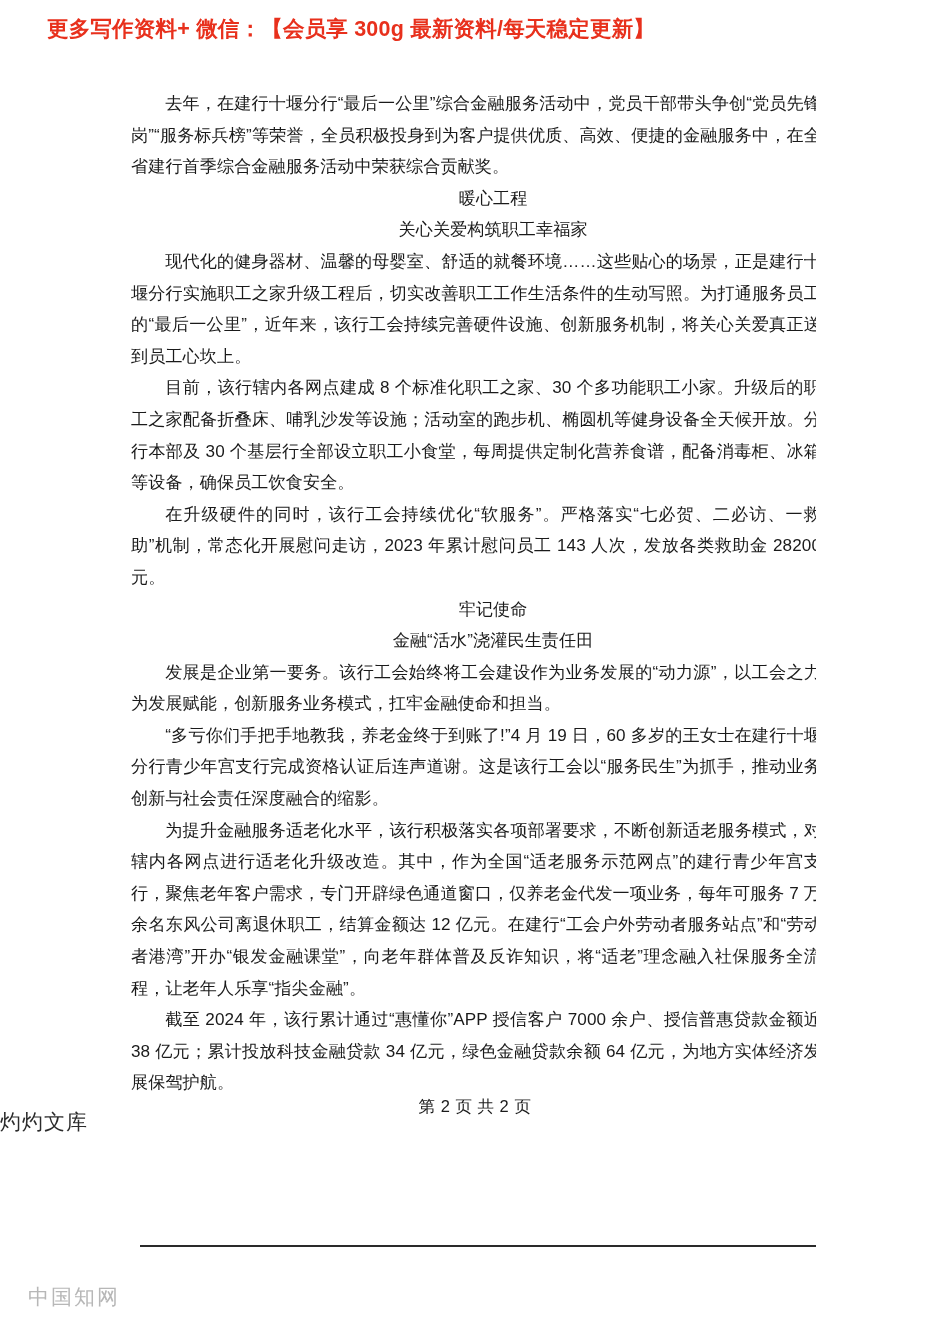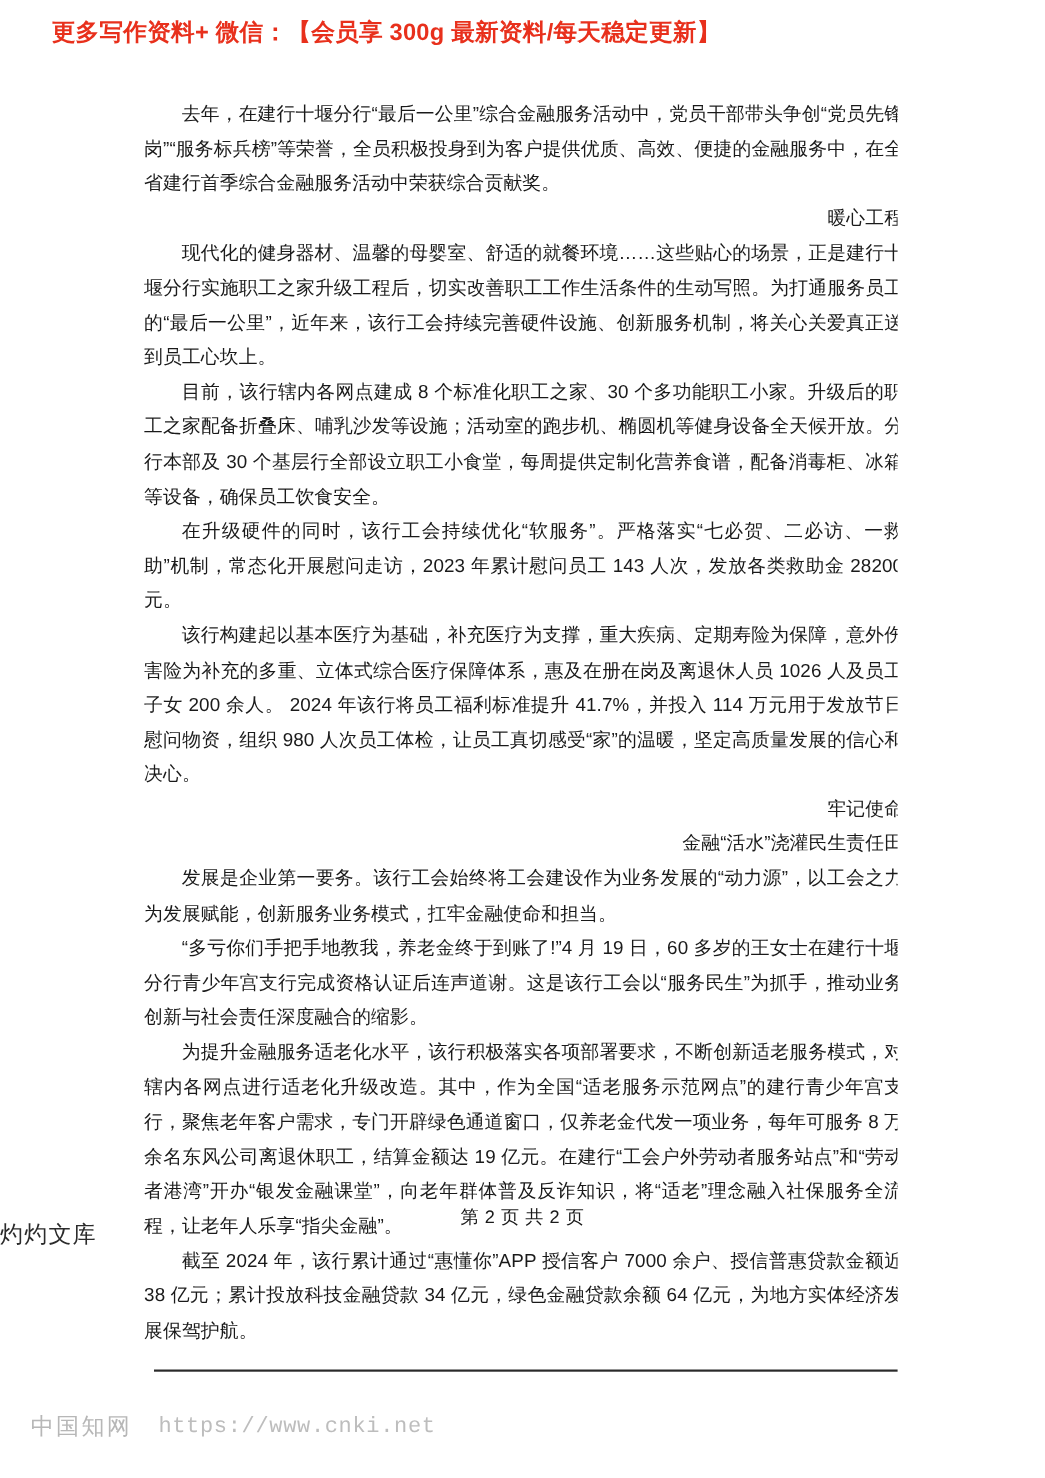--- a/index.html
+++ b/index.html
@@ -49,21 +49,21 @@
     font-size: 17.1px;
     line-height: 31.6px;
     color: #1a1a1a;
     text-align: justify;
     text-justify: inter-ideograph;
     text-indent: 2em;
     font-family: "Liberation Sans", "DejaVu Sans", sans-serif;
     letter-spacing: 0.1px;
   }
   .para.sub {
-    text-align: right;
+    text-align: center;
   }
 
   
   .watermark {
     position: absolute;
     left: 0px;
     top: 1088px;
     font-size: 21px;
     color: #2b2b2b;
     font-family: "Liberation Sans", "DejaVu Sans", sans-serif;
@@ -120,37 +120,36 @@
 </head>
 <body>
 
 <div class="page">
 
   <div class="promo-header">更多写作资料+ 微信：【会员享 300g 最新资料/每天稳定更新】</div>
 
   <div class="doc-body">
     <p class="para">去年，在建行十堰分行“最后一公里”综合金融服务活动中，党员干部带头争创“党员先锋岗”“服务标兵榜”等荣誉，全员积极投身到为客户提供优质、高效、便捷的金融服务中，在全省建行首季综合金融服务活动中荣获综合贡献奖。</p>
     <p class="para sub">暖心工程</p>
+    <p class="para sub">关心关爱构筑职工幸福家</p>
     <p class="para">现代化的健身器材、温馨的母婴室、舒适的就餐环境……这些贴心的场景，正是建行十堰分行实施职工之家升级工程后，切实改善职工工作生活条件的生动写照。为打通服务员工的“最后一公里”，近年来，该行工会持续完善硬件设施、创新服务机制，将关心关爱真正送到员工心坎上。</p>
     <p class="para">目前，该行辖内各网点建成 8 个标准化职工之家、30 个多功能职工小家。升级后的职工之家配备折叠床、哺乳沙发等设施；活动室的跑步机、椭圆机等健身设备全天候开放。分行本部及 30 个基层行全部设立职工小食堂，每周提供定制化营养食谱，配备消毒柜、冰箱等设备，确保员工饮食安全。</p>
     <p class="para">在升级硬件的同时，该行工会持续优化“软服务”。严格落实“七必贺、二必访、一救助”机制，常态化开展慰问走访，2023 年累计慰问员工 143 人次，发放各类救助金 28200 元。</p>
-    <p class="para">该行构建起以基本医疗为基础，补充医疗为支撑，重大疾病、定期寿险为保障，意外伤害险为补充的多重、立体式综合医疗保障体系，惠及在册在岗及离退休人员 1026 人及员工子女 200 余人。 2024 年该行将员工福利标准提升 41.7%，并投入 114 万元用于发放节日慰问物资，组织 980 人次员工体检，让员工真切感受“家”的温暖，坚定高质量发展的信心和决心。</p>
     <p class="para sub">牢记使命</p>
     <p class="para sub">金融“活水”浇灌民生责任田</p>
     <p class="para">发展是企业第一要务。该行工会始终将工会建设作为业务发展的“动力源”，以工会之力为发展赋能，创新服务业务模式，扛牢金融使命和担当。</p>
     <p class="para">“多亏你们手把手地教我，养老金终于到账了!”4 月 19 日，60 多岁的王女士在建行十堰分行青少年宫支行完成资格认证后连声道谢。这是该行工会以“服务民生”为抓手，推动业务创新与社会责任深度融合的缩影。</p>
-    <p class="para">为提升金融服务适老化水平，该行积极落实各项部署要求，不断创新适老服务模式，对辖内各网点进行适老化升级改造。其中，作为全国“适老服务示范网点”的建行青少年宫支行，聚焦老年客户需求，专门开辟绿色通道窗口，仅养老金代发一项业务，每年可服务 8 万余名东风公司离退休职工，结算金额达 19 亿元。在建行“工会户外劳动者服务站点”和“劳动者港湾”开办“银发金融课堂”，向老年群体普及反诈知识，将“适老”理念融入社保服务全流程，让老年人乐享“指尖金融”。</p>
+    <p class="para">为提升金融服务适老化水平，该行积极落实各项部署要求，不断创新适老服务模式，对辖内各网点进行适老化升级改造。其中，作为全国“适老服务示范网点”的建行青少年宫支行，聚焦老年客户需求，专门开辟绿色通道窗口，仅养老金代发一项业务，每年可服务 7 万余名东风公司离退休职工，结算金额达 12 亿元。在建行“工会户外劳动者服务站点”和“劳动者港湾”开办“银发金融课堂”，向老年群体普及反诈知识，将“适老”理念融入社保服务全流程，让老年人乐享“指尖金融”。</p>
     <p class="para">截至 2024 年，该行累计通过“惠懂你”APP 授信客户 7000 余户、授信普惠贷款金额近 38 亿元；累计投放科技金融贷款 34 亿元，绿色金融贷款余额 64 亿元，为地方实体经济发展保驾护航。</p>
 
   </div>
 
   <div class="watermark">灼灼文库</div>
 
   <div class="page-number">第 2 页 共 2 页</div>
 
   <div class="footer-rule"></div>
 
   <div class="cnki-block">
     <span class="cnki-name">中国知网</span>
-    <span class="cnki-url">https://www.cnki.net</span>
   </div>
 
 </div>
 
 </body></html>

